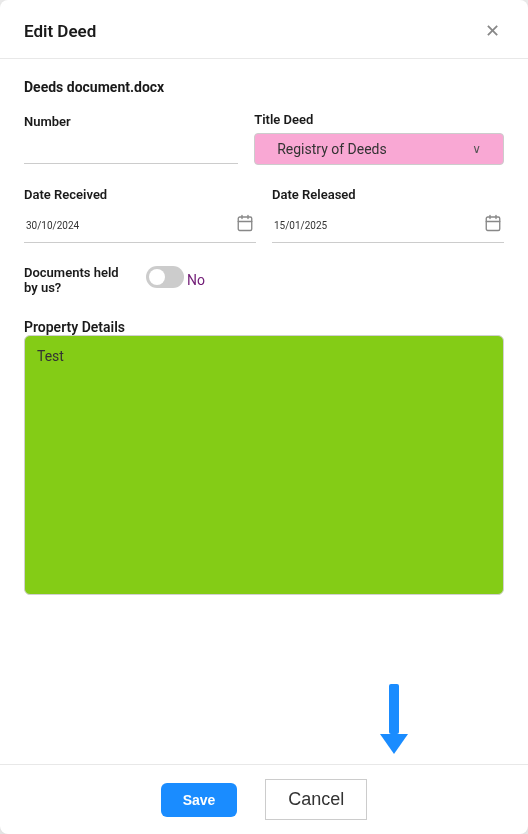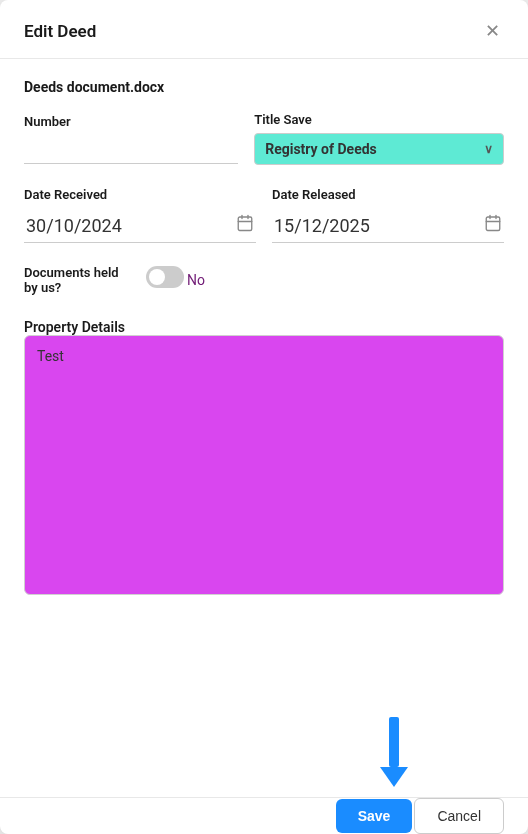--- a/index.html
+++ b/index.html
@@ -102,48 +102,47 @@
       outline: none;
       width: 100%;
     }
 
     .title-type-select {
       display: flex;
       align-items: center;
       justify-content: space-between;
       border: 1.5px solid #ccc;
       border-radius: 4px;
-      padding: 7px 10px;
-      font-size: 14px;
-      color: #333;
-      cursor: pointer;
-      background: #5eead4;
+      padding: 7px 22px;
+      font-size: 14px;
+      color: #333;
+      cursor: pointer;
+      background: #f9a8d4;
       min-width: 160px;
-      font-weight: bold;
     }
 
     .title-type-select .chevron {
       color: #555;
       font-size: 12px;
       margin-left: 8px;
     }
 
     .date-group {
       flex: 1.2;
     }
 
     .date-input-wrapper {
       display: flex;
       align-items: center;
       border-bottom: 1.5px solid #ccc;
       padding: 6px 2px;
     }
 
     .date-value {
-      font-size: 18px;
+      font-size: 10px;
       color: #333;
       flex: 1;
     }
 
     .calendar-icon {
       color: #888;
       font-size: 16px;
       cursor: pointer;
       margin-left: 6px;
     }
@@ -213,51 +212,51 @@
       border: 1.5px solid #d0d0d0;
       border-radius: 6px;
       padding: 12px;
       font-size: 14px;
       color: #333;
       resize: none;
       height: 260px;
       width: 100%;
       outline: none;
       font-family: inherit;
-      background: #d946ef;
+      background: #84cc16;
     }
 
     .dialog-footer {
       display: flex;
-      justify-content: flex-end;
-      align-items: center;
-      padding: 0 24px;
+      justify-content: center;
+      align-items: center;
+      padding: 14px 24px;
       border-top: 1px solid #e8e8e8;
-      gap: 2px;
+      gap: 28px;
       position: relative;
     }
 
     .btn-save {
       background: #1a8cff;
       color: white;
       border: none;
       border-radius: 6px;
       padding: 9px 22px;
       font-size: 14px;
       font-weight: 600;
       cursor: pointer;
     }
 
     .btn-cancel {
       background: white;
       color: #333;
       border: 1.5px solid #ccc;
-      border-radius: 6px;
+      border-radius: 0;
       padding: 9px 22px;
-      font-size: 14px;
+      font-size: 18px;
       font-weight: 500;
       cursor: pointer;
     }
 
     .spacer {
       flex: 1;
     }
   </style>
 </head>
 <body>
@@ -274,21 +273,21 @@
   <div class="dialog-body">
 
     <div class="file-name">Deeds document.docx</div>
 
     <div class="form-row">
       <div class="form-group number-group">
         <label>Number</label>
         <input class="form-input" type="text" value="" style="">
       </div>
       <div class="form-group title-type-group">
-        <label>Title Save</label>
+        <label>Title Deed</label>
         <div class="title-type-select">
           <span>Registry of Deeds</span>
           <span class="chevron">∨</span>
         </div>
       </div>
     </div>
 
     <div class="form-row">
       <div class="form-group date-group">
         <label>Date Received</label>
@@ -300,21 +299,21 @@
               <line x1="16" y1="2" x2="16" y2="6"></line>
               <line x1="8" y1="2" x2="8" y2="6"></line>
               <line x1="3" y1="10" x2="21" y2="10"></line>
             </svg>
           </span>
         </div>
       </div>
       <div class="form-group date-group">
         <label>Date Released</label>
         <div class="date-input-wrapper">
-          <span class="date-value">15/12/2025</span>
+          <span class="date-value">15/01/2025</span>
           <span class="calendar-icon">
             <svg width="18" height="18" viewBox="0 0 24 24" fill="none" stroke="#888" stroke-width="1.8" stroke-linecap="round" stroke-linejoin="round">
               <rect x="3" y="4" width="18" height="18" rx="2"></rect>
               <line x1="16" y1="2" x2="16" y2="6"></line>
               <line x1="8" y1="2" x2="8" y2="6"></line>
               <line x1="3" y1="10" x2="21" y2="10"></line>
             </svg>
           </span>
         </div>
       </div>

